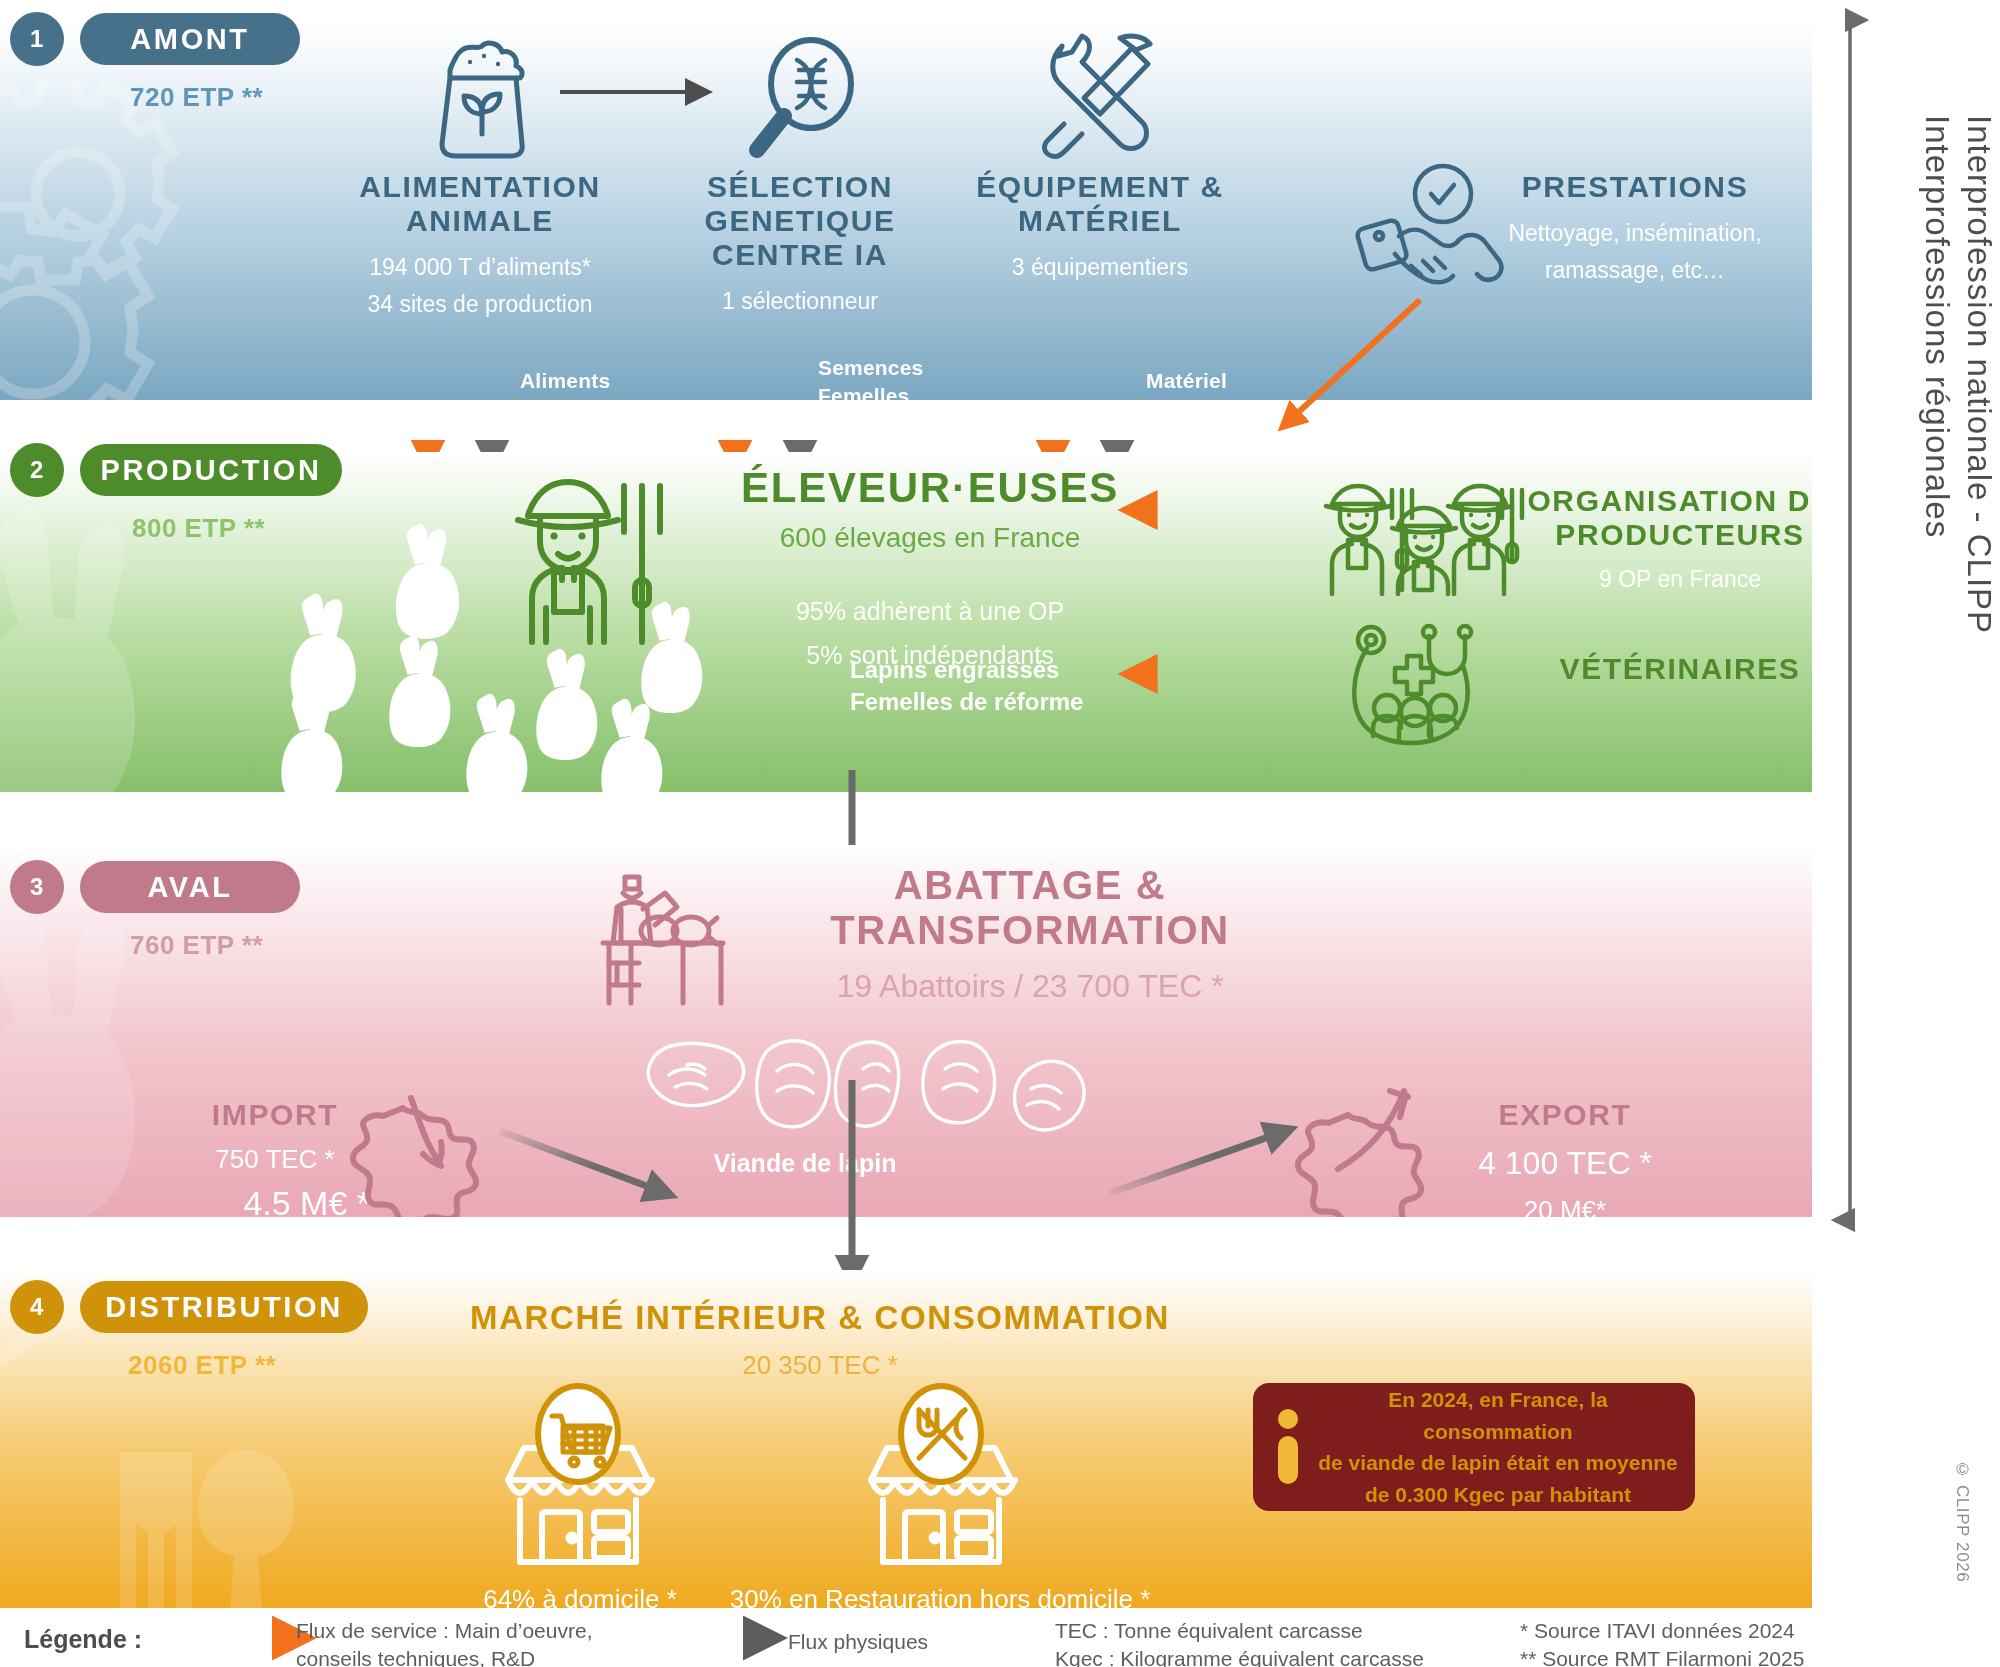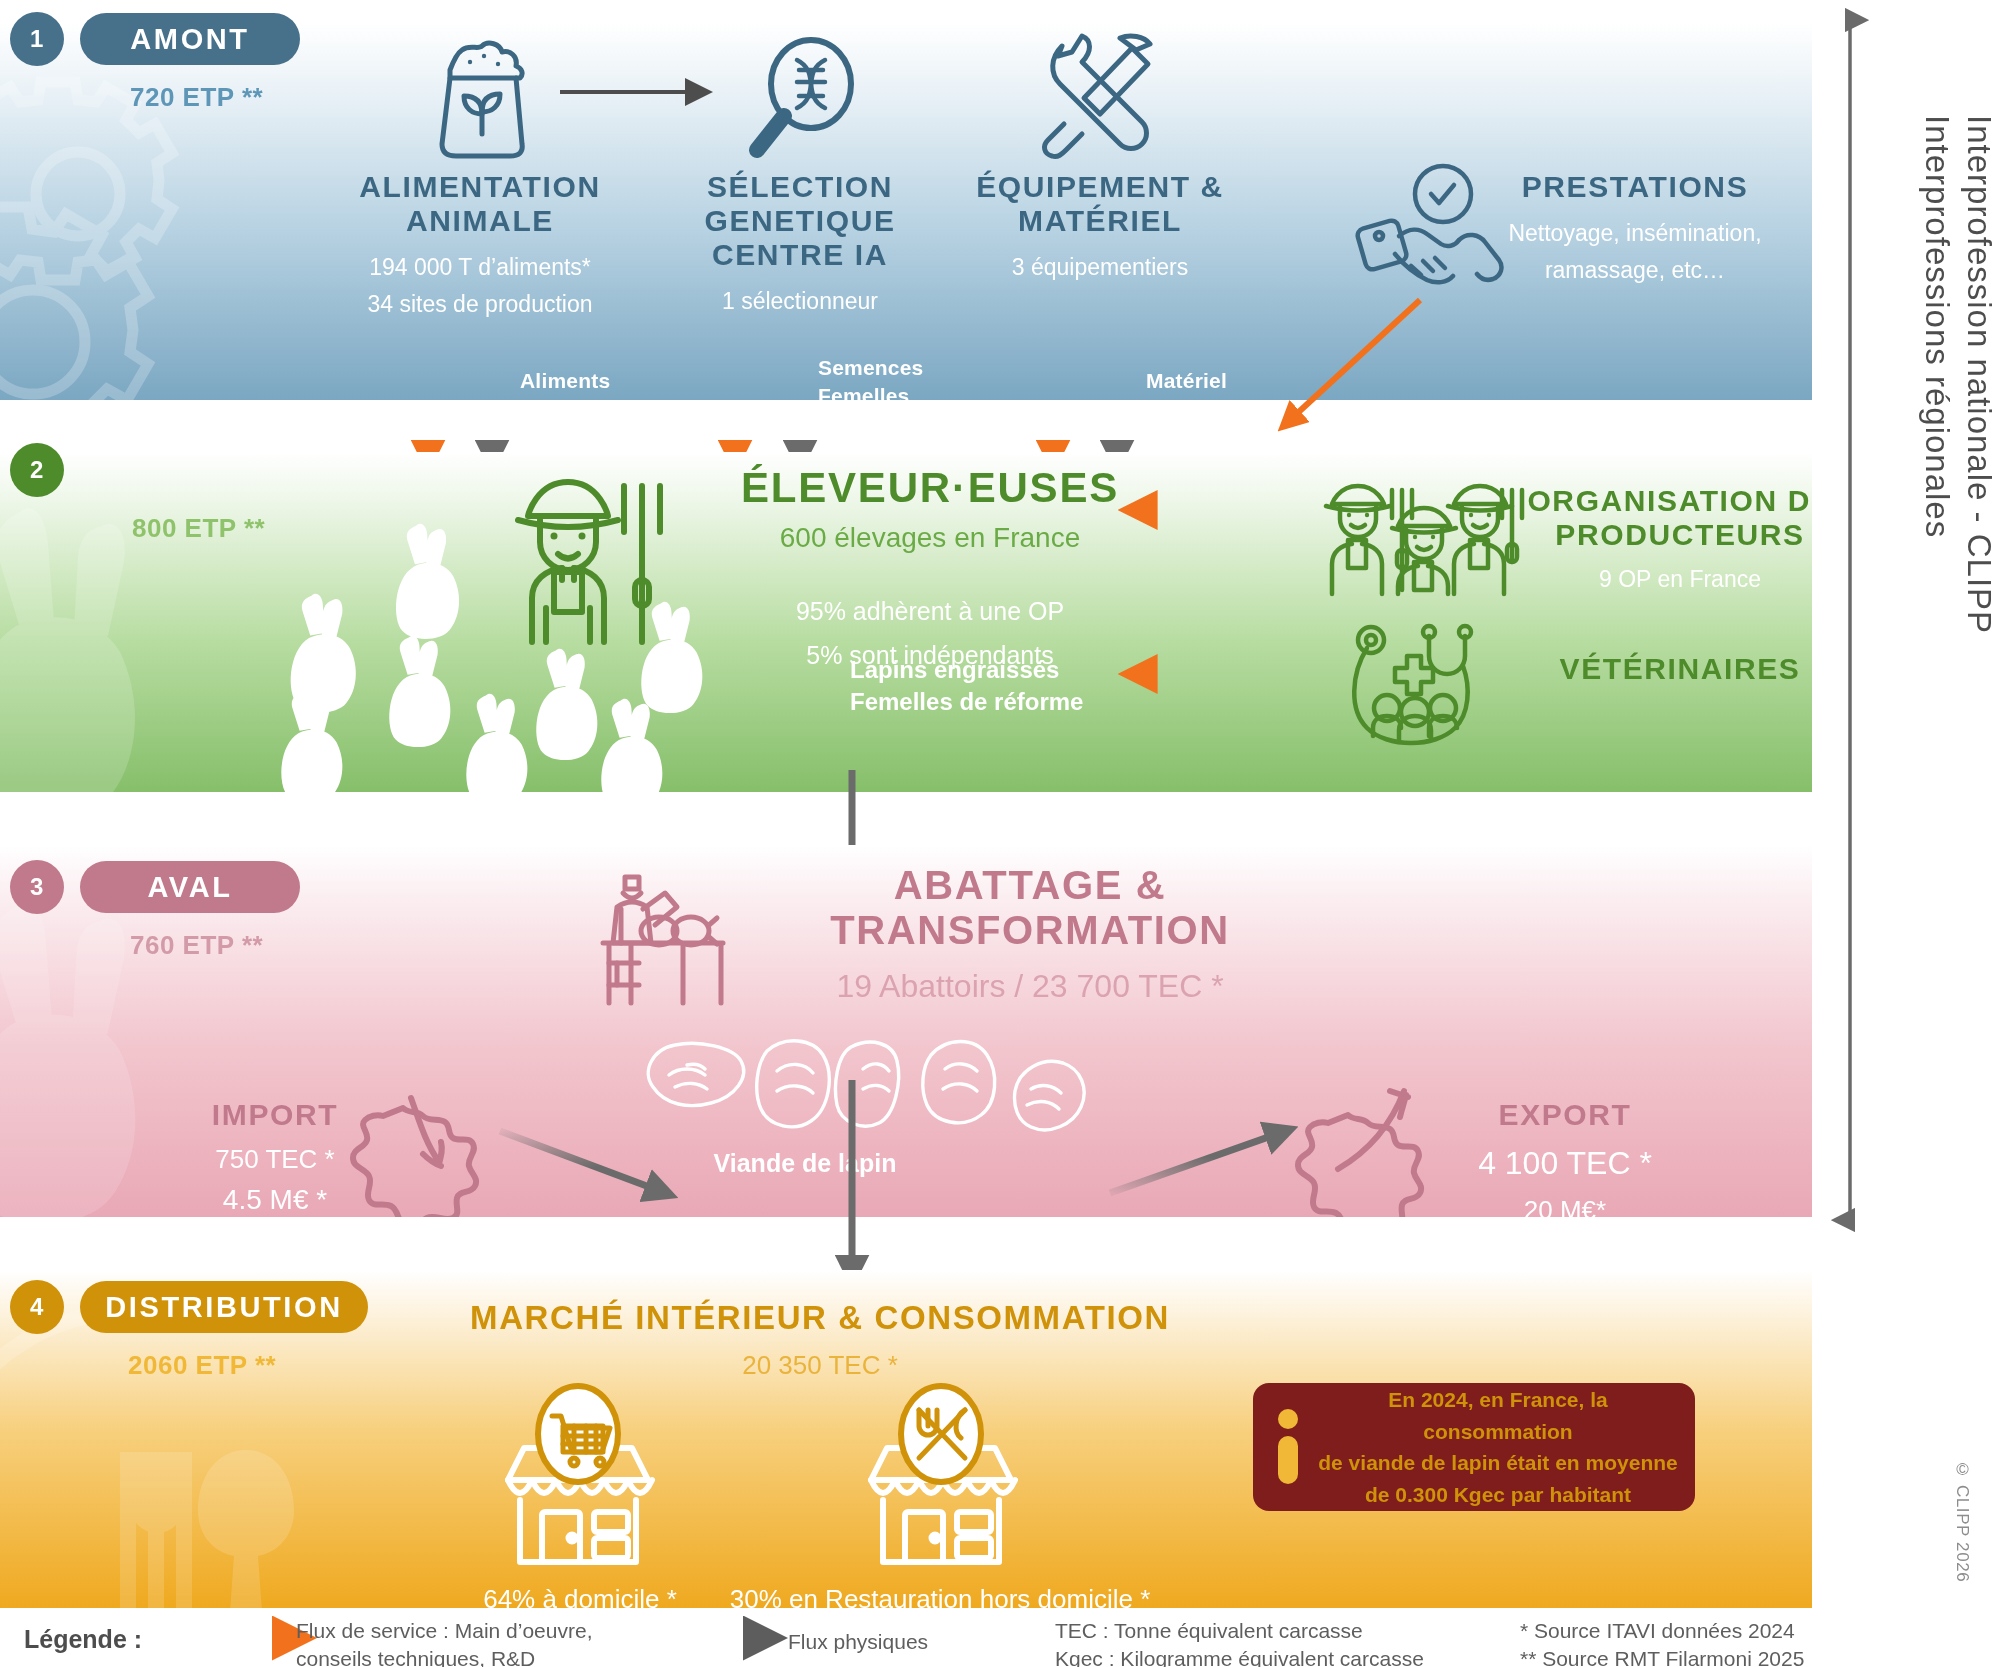--- a/index.html
+++ b/index.html
@@ -390,20 +390,21 @@
           <stop offset="0%" stop-color="#f2711c" stop-opacity="0.12"></stop>
           <stop offset="55%" stop-color="#f2711c" stop-opacity="1"></stop>
         </linearGradient>
       </defs>
       <line x1="192" y1="58" x2="10" y2="58" stroke="url(#fadeOrH)" stroke-width="8" marker-end="url(#mk-or2)"></line>
       <line x1="192" y1="222" x2="10" y2="222" stroke="url(#fadeOrH)" stroke-width="8" marker-end="url(#mk-or2)"></line>
     </svg>
   </div>
 
   <div class="step-num c-prod" style="left:10px; top:443px;">2</div>
+  <div class="step-pill c-prod" style="left:80px; top:444px; width:262px;">PRODUCTION</div>
   <div class="step-etp t-prod" style="left:132px; top:513px;">800 ETP **</div>
 
   <svg class="abs" style="left:780px; top:770px;" width="160" height="110">
     <defs>
         <marker id="mk-gy2" markerWidth="5" markerHeight="5" refX="2.2" refY="2.5" orient="auto">
       <polygon points="0 0, 5 2.5, 0 5" fill="#6b6b6b"></polygon>
         </marker>
       </defs>
     <line x1="72" y1="0" x2="72" y2="92" stroke="#6b6b6b" stroke-width="7" marker-end="url(#mk-gy2)"></line>
   </svg>
@@ -453,21 +454,21 @@
         <path d="M396 64 c10 -6 22 -4 30 4 M392 80 c12 -6 24 -4 32 4"></path>
       </g>
     </svg>
     <div class="blk" style="left:640px; top:302px; width:330px;">
       <div class="sub w" style="font-size:25px; font-weight:700;">Viande de lapin</div>
     </div>
 
     <div class="blk" style="left:180px; top:253px; width:190px;">
       <div class="hdg pink" style="font-size:30px;">IMPORT</div>
       <div class="sub w" style="font-size:26px; margin-top:10px;">750 TEC *</div>
-      <div class="sub w" style="font-size:28px; margin-top:4px;">4.5 M€ *</div>
+      <div class="sub w" style="font-size:34px; margin-top:4px;text-align:right;">4.5 M€ *</div>
     </div>
     <svg class="abs" style="left:365px; top:245px;" width="140" height="135" viewBox="0 0 140 135">
       <g fill="none" stroke="#c1798c" stroke-width="6" stroke-linecap="round" stroke-linejoin="round">
         <path d="M38 18 c6 6 14 2 20 8 6 6 16 2 22 6 6 4 2 12 8 16 6 4 16 -2 20 6 4 8 -6 14 -4 22 2 8 10 12 6 20 -4 8 -16 4 -18 12 -2 8 4 16 -4 20 -8 4 -18 -4 -26 0 -8 4 -14 12 -22 8 -8 -4 -6 -16 -14 -20 -8 -4 -18 2 -22 -6 -4 -8 4 -16 0 -24 -4 -8 -16 -8 -16 -18 0 -10 12 -10 14 -18 2 -8 -8 -14 -2 -20 4 -4 12 -6 18 -4z"></path>
         <path d="M46 8 c8 22 14 44 28 64 M76 76 c-6 -2 -12 -6 -18 -12 M74 74 c2 -8 4 -14 2 -22"></path>
       </g>
     </svg>
     <svg class="abs" style="left:500px; top:282px;" width="190" height="90">
       <defs>
           <marker id="mk-gy3" markerWidth="5" markerHeight="5" refX="2.2" refY="2.5" orient="auto">

